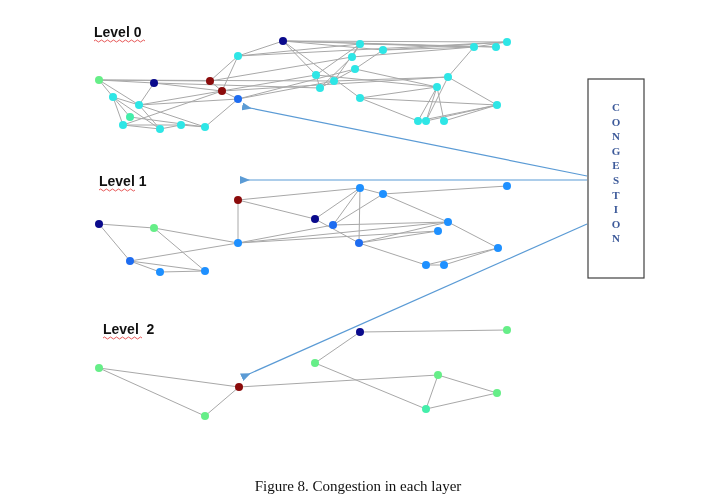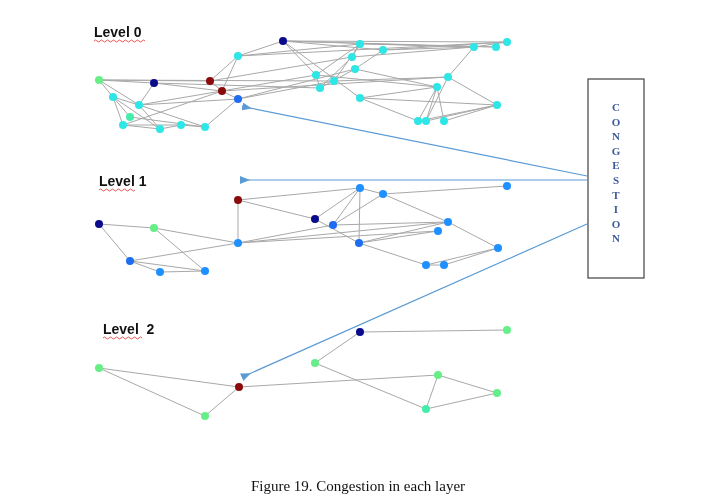--- a/index.html
+++ b/index.html
@@ -222,13 +222,13 @@
         <text x="616" y="169.4" class="box-letter">E</text>
         <text x="616" y="184" class="box-letter">S</text>
         <text x="616" y="198.6" class="box-letter">T</text>
         <text x="616" y="213.2" class="box-letter">I</text>
         <text x="616" y="227.8" class="box-letter">O</text>
         <text x="616" y="242.4" class="box-letter">N</text>
       </g>
   </g>
 </svg>
 
-<div class="caption">Figure 19. Congestion in each layer</div>
+<div class="caption">Figure 8. Congestion in each layer</div>
 
 </body></html>

